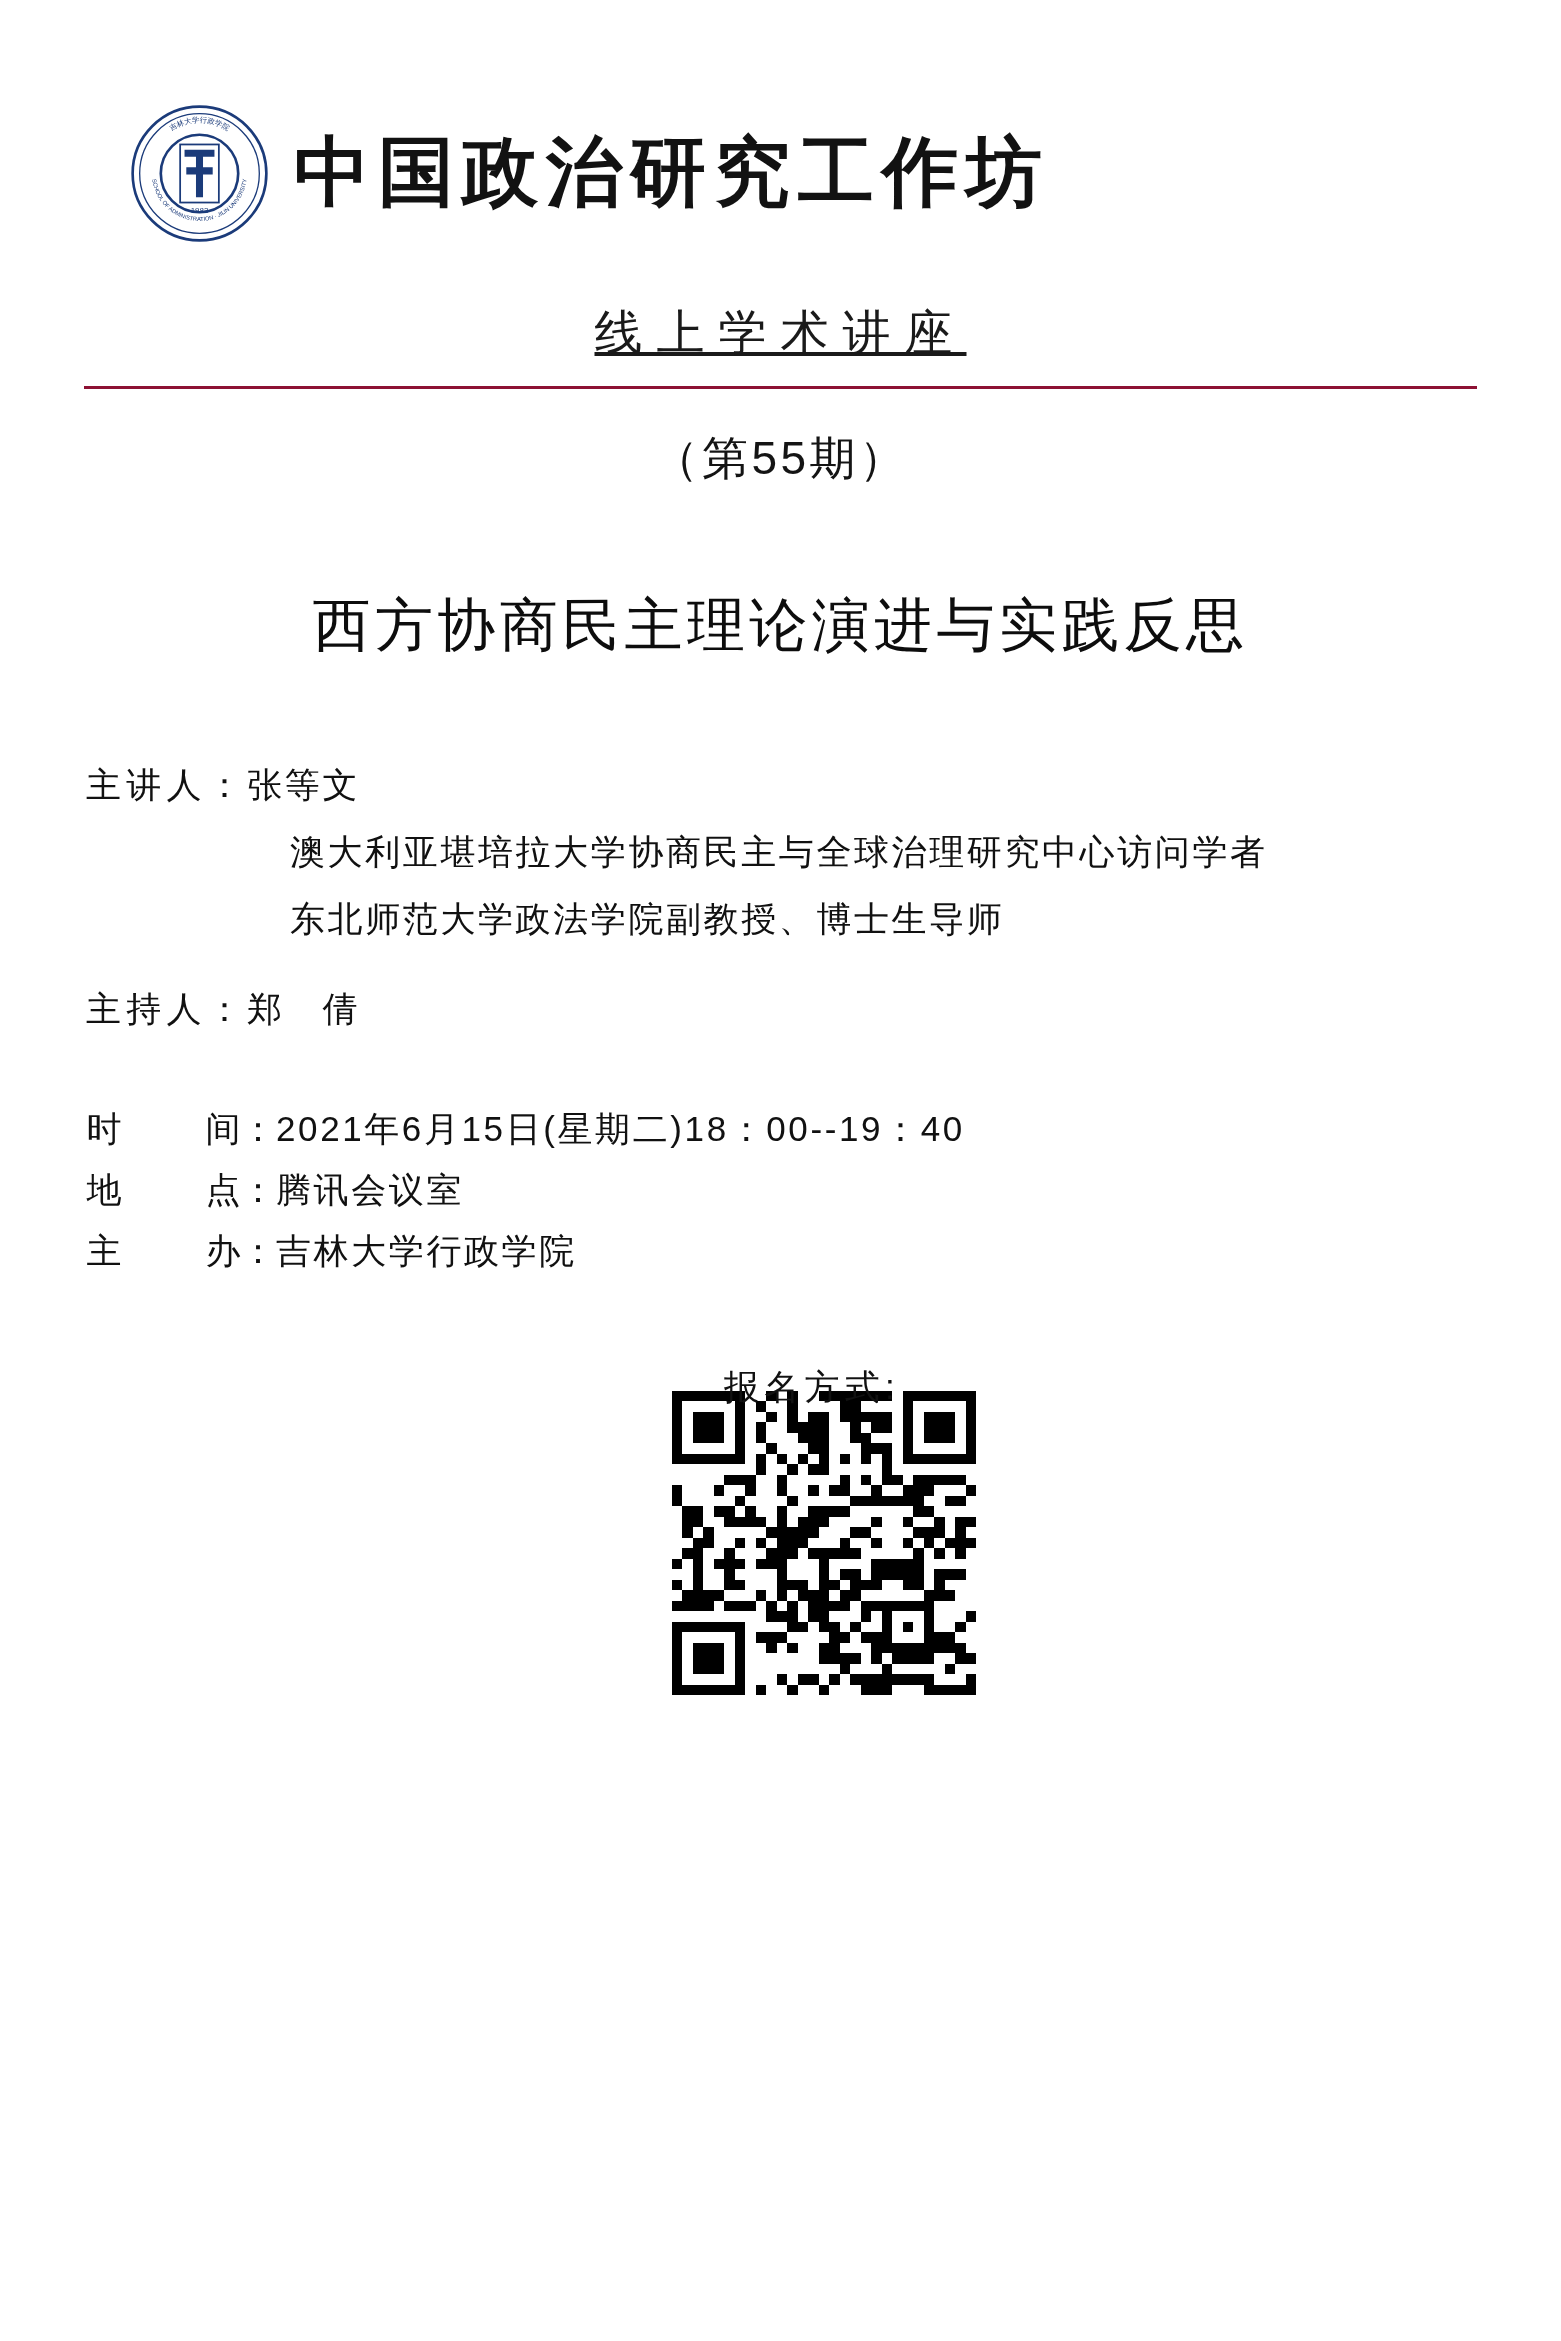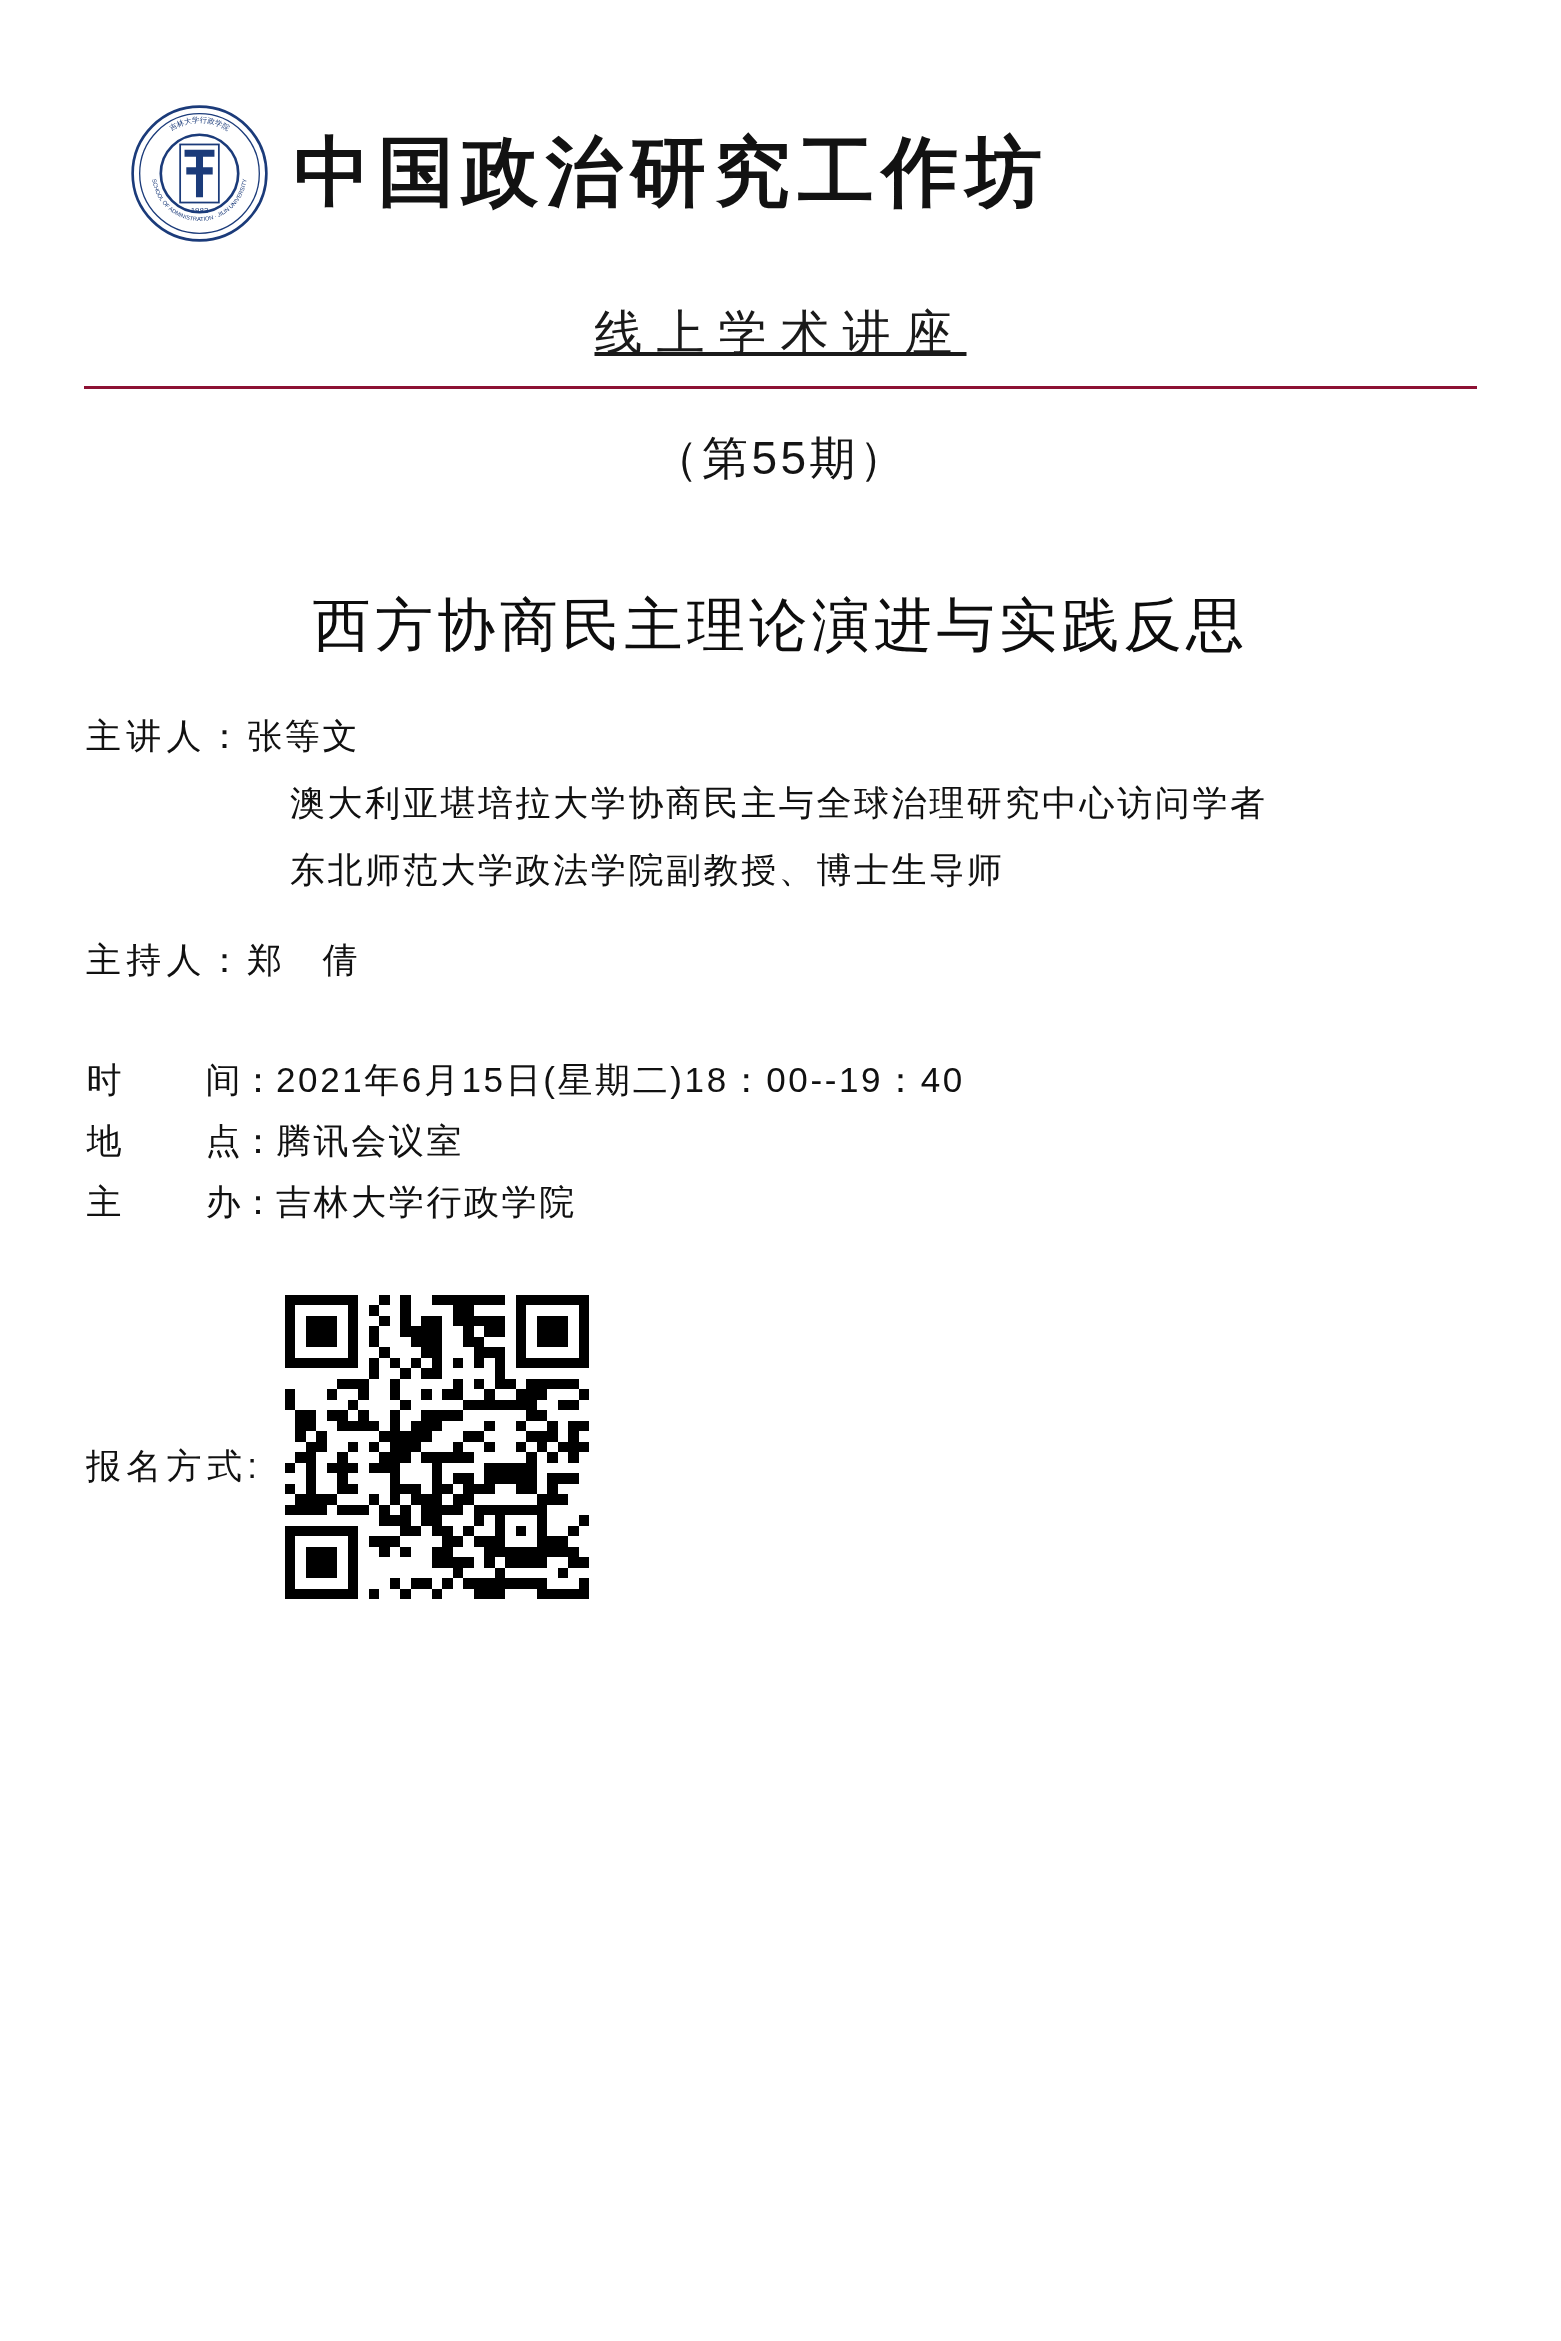--- a/index.html
+++ b/index.html
@@ -76,21 +76,21 @@
     text-align: center;
     font-family: "DejaVu Serif", "Liberation Serif", serif;
     font-weight: normal;
     font-size: 58px;
     letter-spacing: 4.4px;
     color: #0d0d0d;
   }
 
   
   .info {
-    margin-top: 53px;
+    margin-top: 102px;
     padding-left: 86px;
     padding-right: 53px;
     font-size: 35px;
     color: #111111;
     line-height: 1.0;
   }
   .row {
     display: flex;
     align-items: baseline;
     margin-bottom: 8.8px;
@@ -121,20 +121,21 @@
 
   .detail-rows { margin-top: 85px; text-align: center; }
   .detail-rows .row { margin-bottom: 26.4px; }
 
   
   .signup {
     margin-top: 76px;
     padding-left: 86px;
     display: flex;
     align-items: center;
+    flex-direction: column;
   }
   .signup-label {
     font-size: 35px;
     letter-spacing: 5.3px;
     white-space: nowrap;
     margin-right: 23px;
     position: relative;
     top: 19.4px;
   }
   .qr {

